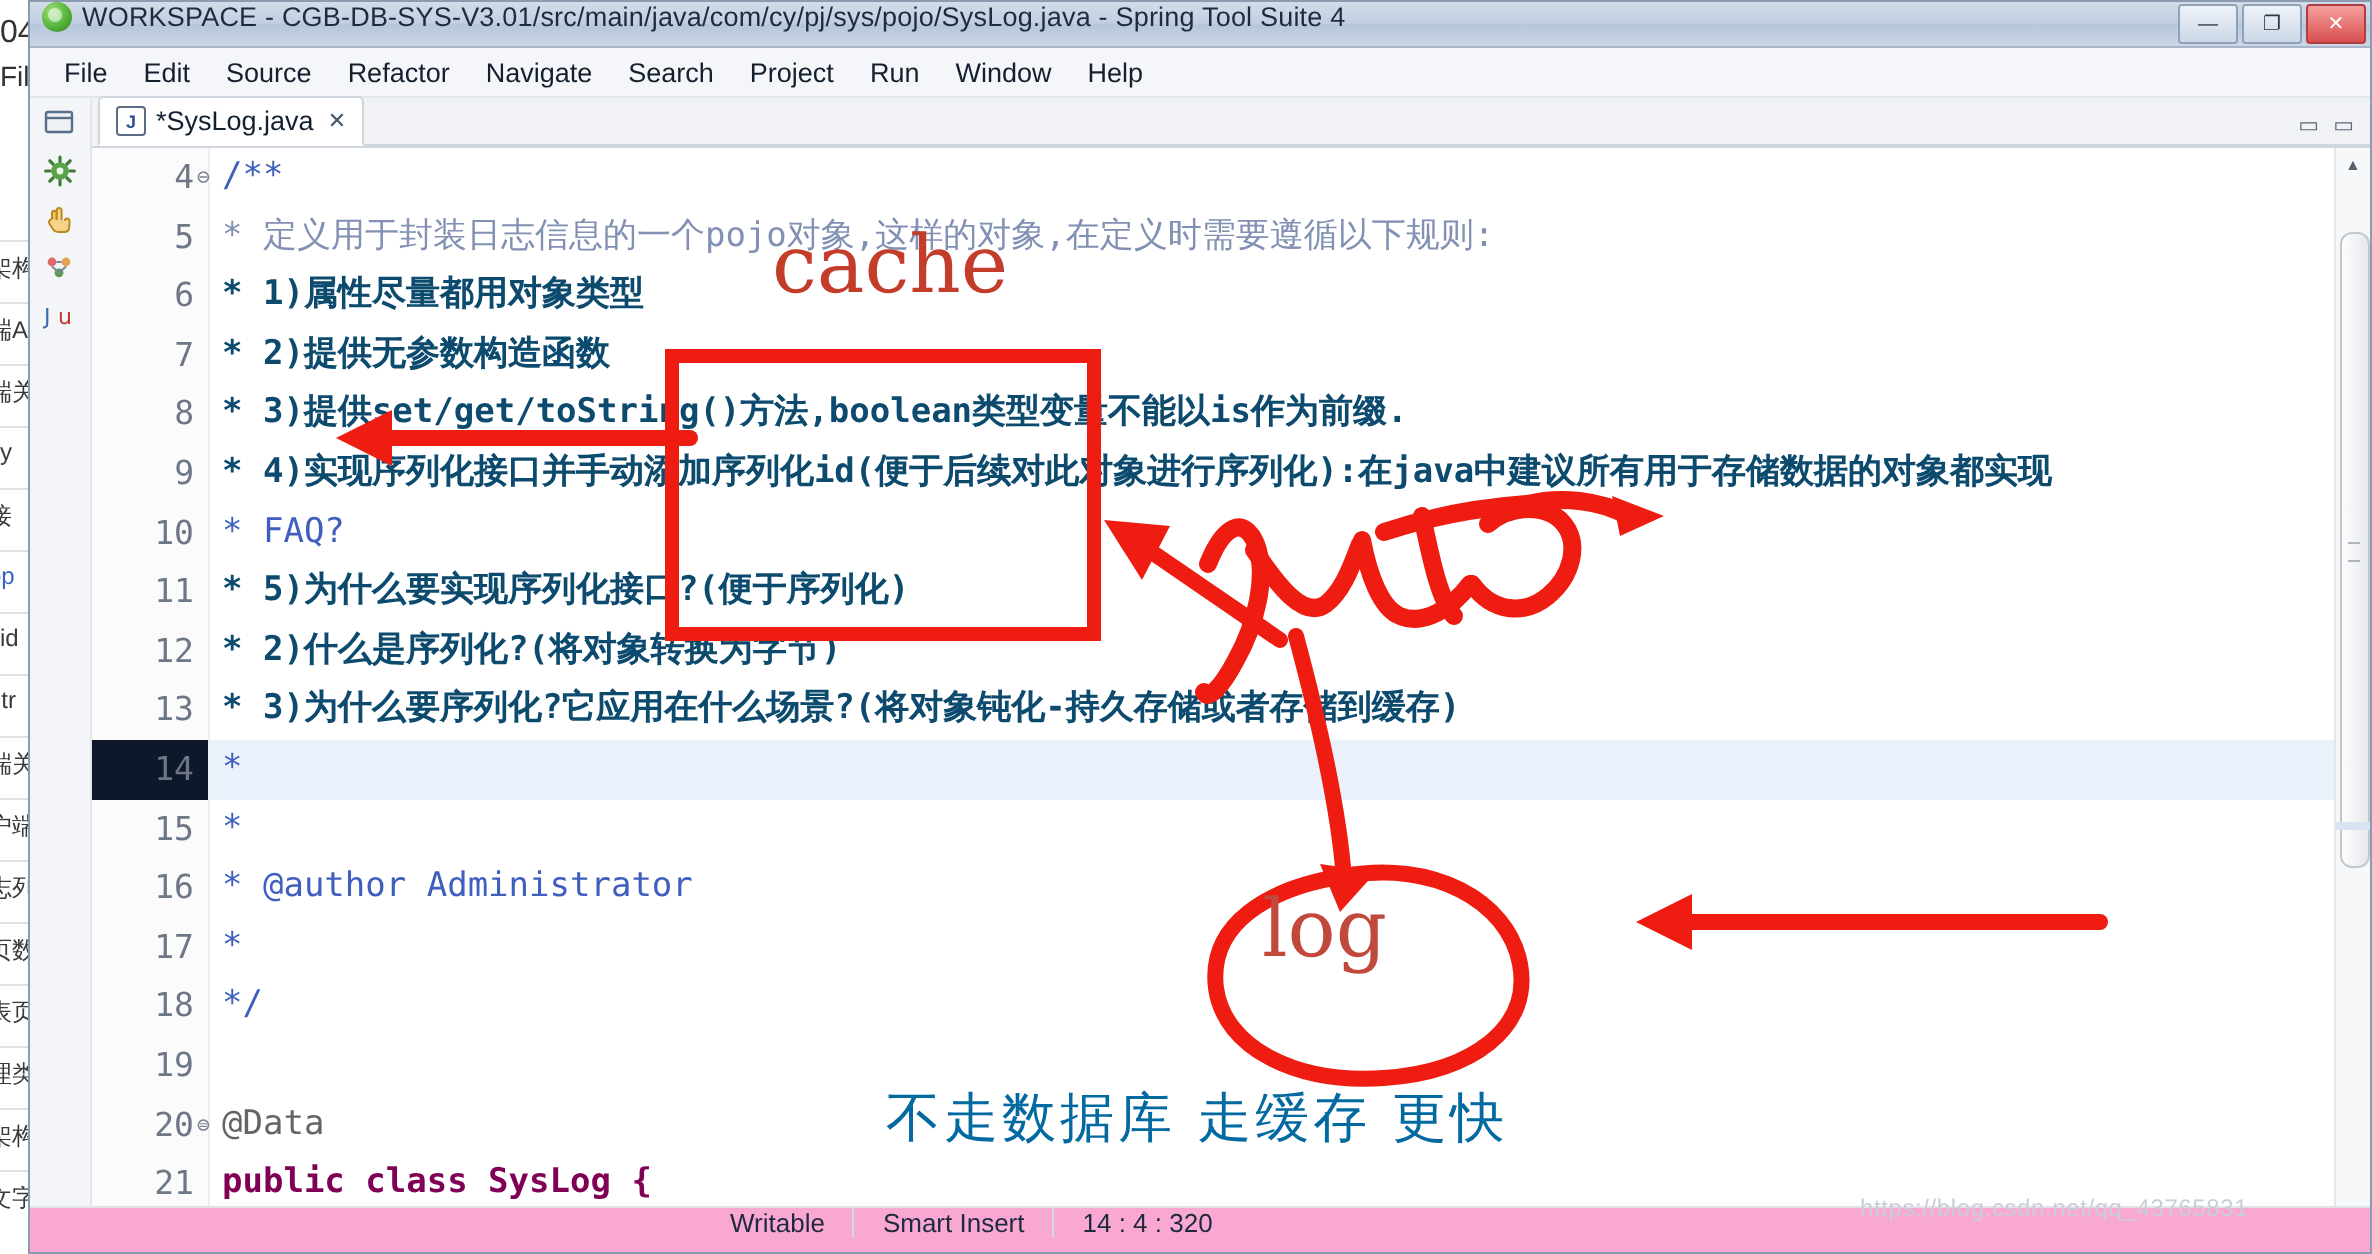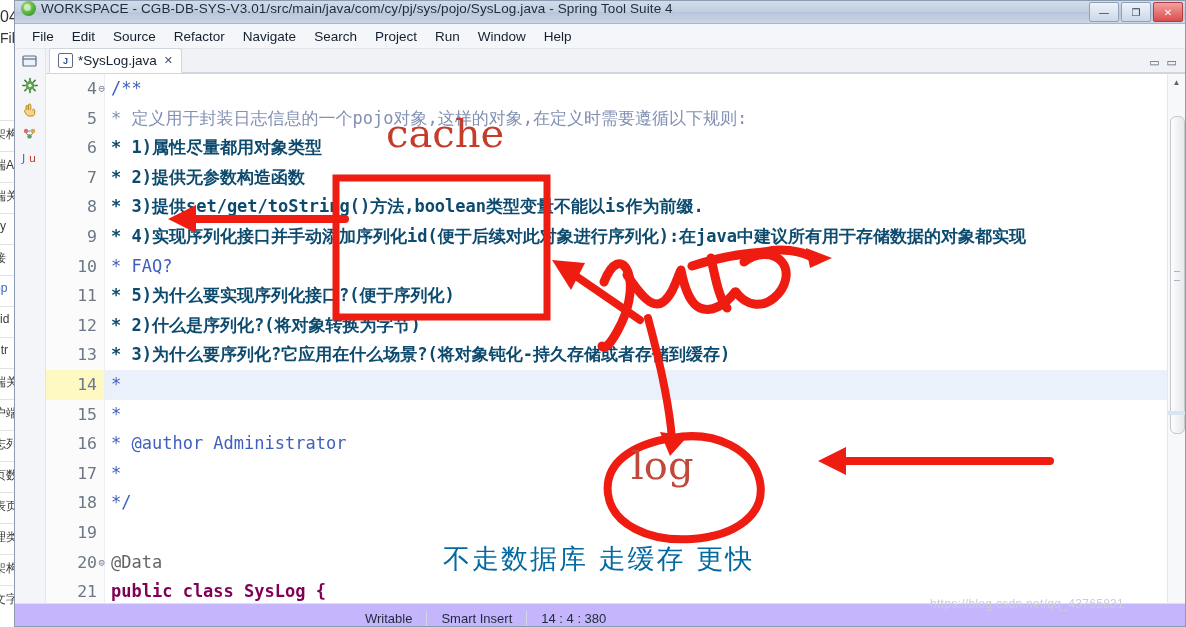--- a/index.html
+++ b/index.html
@@ -111,21 +111,21 @@
   }
   #gutter .gl{
     height:29.6px;line-height:29.6px;text-align:right;padding-right:7px;
     font-family:"DejaVu Sans Mono", monospace;font-size:16.5px;color:#6d7785;
     position:relative;box-sizing:border-box;
   }
   #gutter .gl .fold{
     position:absolute;right:-1px;top:9px;width:11px;height:11px;
     font-size:11px;color:#7a8494;line-height:11px;
   }
-  #gutter .gl.marked{background:#fef9c3;}
+  #gutter .gl.marked{background:#0f172a;}
   #code-lines{
     flex:1;position:relative;min-width:0;overflow:hidden;
   }
   #code-lines .cl{
     height:29.6px;line-height:29.6px;white-space:nowrap;
     font-family:"DejaVu Sans Mono","DejaVu Sans",monospace;
     font-size:17px;padding-left:6px;box-sizing:border-box;
   }
   #code-lines .cl.hl{background:#eaf1fb;}
   .c-doc{color:#3f5fbf;}
@@ -171,22 +171,22 @@
     background:linear-gradient(to bottom,#fdfdfd,#e6e8ec);
     border:1px solid #c3c8cf;border-radius:6px;
   }
   #hscroll .hthumb:after{
     content:"";position:absolute;left:50%;margin-left:-4px;top:4px;width:8px;height:5px;
     border-top:1px solid #aeb4bd;border-bottom:1px solid #aeb4bd;
   }
   
   #status-bar{
     position:absolute;left:0;right:0;bottom:0;height:22px;
-    background:#c4b5fd;border-top:1px solid #dfe3e8;
-    display:flex;align-items:flex-end;font-size:13px;color:#1f2a38;
+    background:#f9a8d4;border-top:1px solid #dfe3e8;
+    display:flex;align-items:flex-start;font-size:13px;color:#1f2a38;
   }
   #status-bar .sb-cell{padding:0 14px;border-left:1px solid #d2d8df;height:15px;
     display:flex;align-items:center;white-space:nowrap;}
   #status-bar .sb-cell.first{border-left:none;}
   #status-bar .sb-spacer{width:336px;}
   
   #anno{position:absolute;left:0;top:0;width:1076px;height:627px;pointer-events:none;}
   #anno .cache-word{
     position:absolute;left:386px;top:113px;
     font-family:"DejaVu Serif","Liberation Serif",serif;
@@ -374,21 +374,21 @@
         <div class="harrow">▶</div>
       </div>
 
     </div>
   </div>
 
   <div id="status-bar">
     <div class="sb-spacer"></div>
     <div class="sb-cell first">Writable</div>
     <div class="sb-cell">Smart Insert</div>
-    <div class="sb-cell">14 : 4 : 380</div>
+    <div class="sb-cell">14 : 4 : 320</div>
   </div>
 
 </div>
 
 <div id="anno">
   <svg width="1186" height="627" viewBox="0 0 1186 627" style="position:absolute;left:0;top:0;">
 
     <rect x="336" y="178" width="211" height="139" fill="none" stroke="#ee1c11" stroke-width="7"></rect>
 
     <g stroke="#ee1c11" stroke-width="8" fill="none" stroke-linecap="round">

